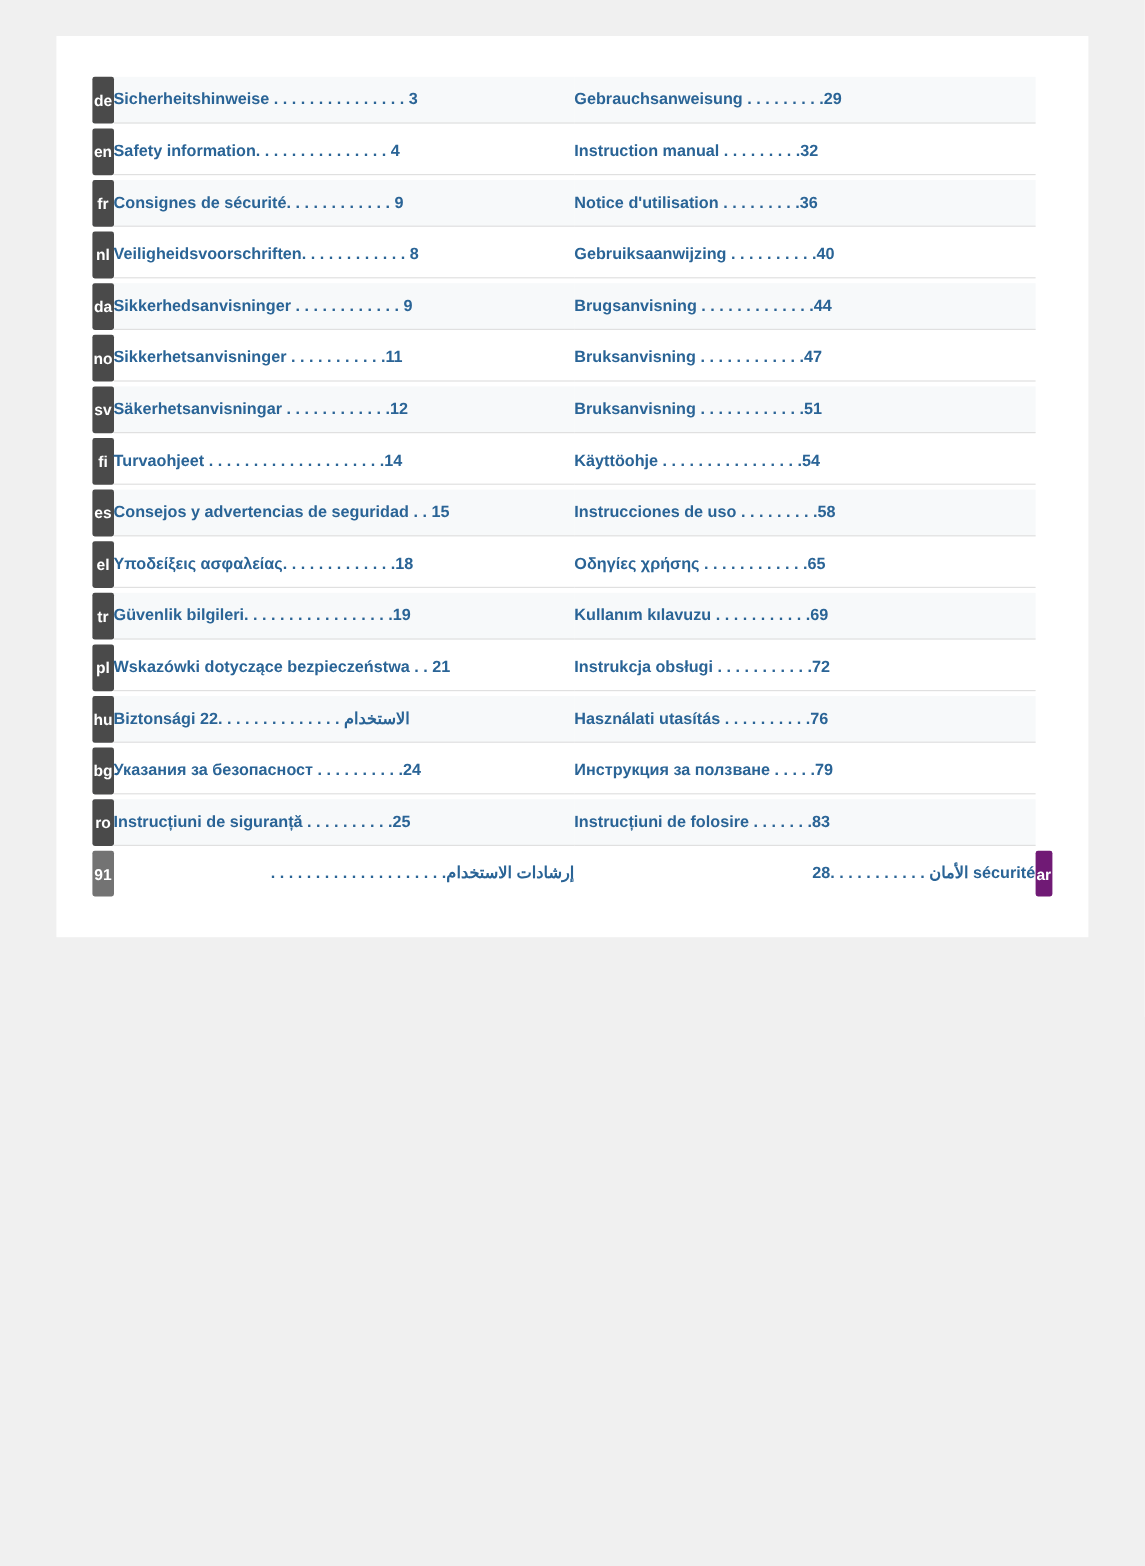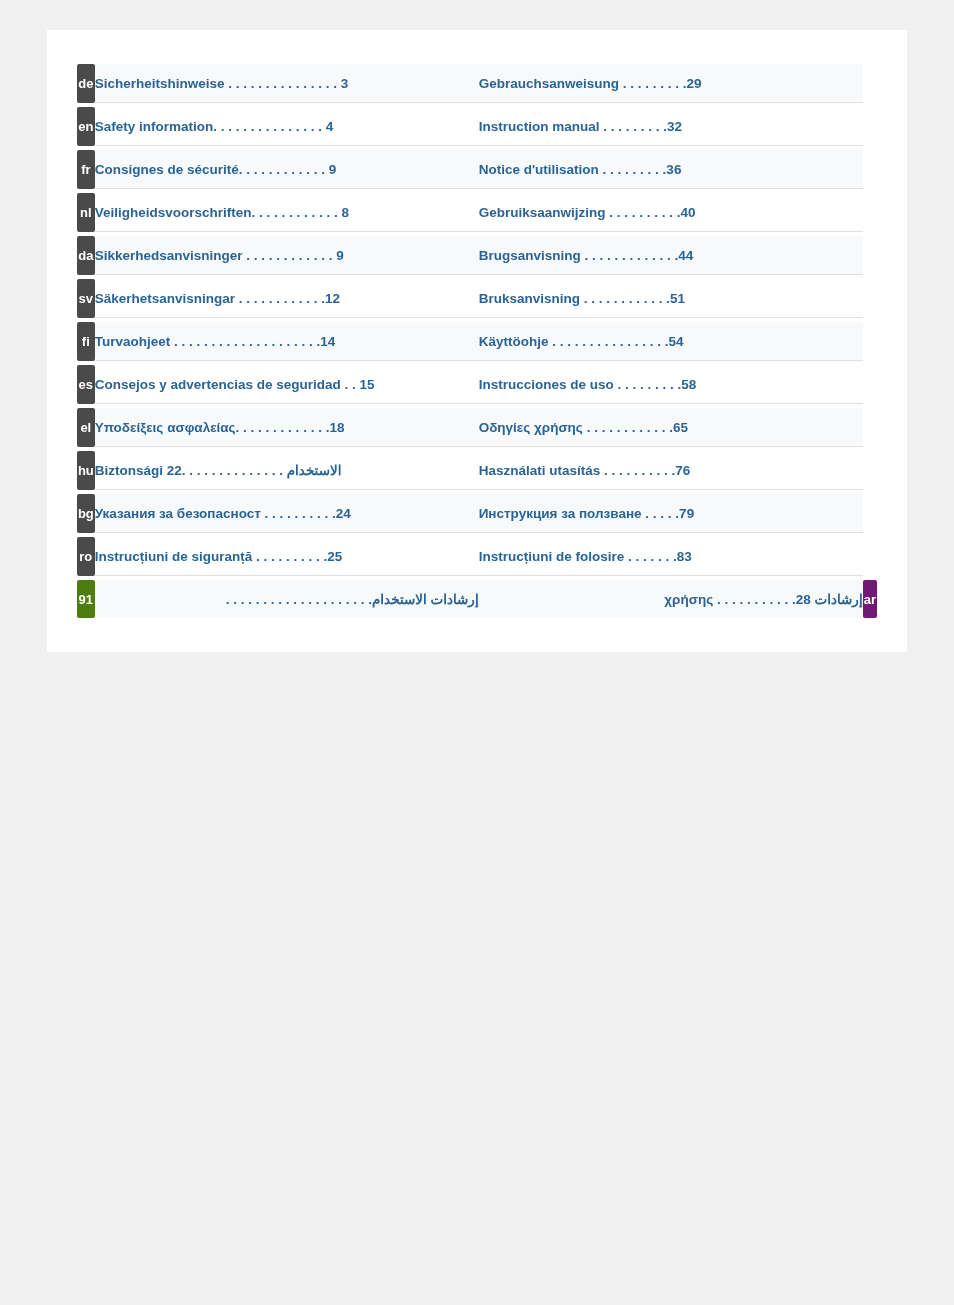--- a/index.html
+++ b/index.html
@@ -117,20 +117,29 @@
         <tr class="toc-row">
       <td class="lang-cell">da</td>
       <td class="entry-left">
         <span class="entry-text">Sikkerhedsanvisninger . . . . . . . . . . . . 9</span>
       </td>
       <td class="entry-right">
         <span class="entry-text">Brugsanvisning  . . . . . . . . . . . . .44</span>
       </td>
     </tr>
         <tr class="toc-row">
+      <td class="lang-cell">no</td>
+      <td class="entry-left">
+        <span class="entry-text">Sikkerhetsanvisninger  . . . . . . . . . . .11</span>
+      </td>
+      <td class="entry-right">
+        <span class="entry-text">Bruksanvisning  . . . . . . . . . . . .47</span>
+      </td>
+    </tr>
+        <tr class="toc-row">
       <td class="lang-cell">sv</td>
       <td class="entry-left">
         <span class="entry-text">Säkerhetsanvisningar . . . . . . . . . . . .12</span>
       </td>
       <td class="entry-right">
         <span class="entry-text">Bruksanvisning  . . . . . . . . . . . .51</span>
       </td>
     </tr>
         <tr class="toc-row">
       <td class="lang-cell">fi</td>
@@ -153,20 +162,38 @@
         <tr class="toc-row">
       <td class="lang-cell">el</td>
       <td class="entry-left">
         <span class="entry-text">Υποδείξεις ασφαλείας. . . . . . . . . . . . .18</span>
       </td>
       <td class="entry-right">
         <span class="entry-text">Οδηγίες χρήσης  . . . . . . . . . . . .65</span>
       </td>
     </tr>
         <tr class="toc-row">
+      <td class="lang-cell">tr</td>
+      <td class="entry-left">
+        <span class="entry-text">Güvenlik bilgileri. . . . . . . . . . . . . . . . .19</span>
+      </td>
+      <td class="entry-right">
+        <span class="entry-text">Kullanım kılavuzu  . . . . . . . . . . .69</span>
+      </td>
+    </tr>
+        <tr class="toc-row">
+      <td class="lang-cell">pl</td>
+      <td class="entry-left">
+        <span class="entry-text">Wskazówki dotyczące bezpieczeństwa . . 21</span>
+      </td>
+      <td class="entry-right">
+        <span class="entry-text">Instrukcja obsługi  . . . . . . . . . . .72</span>
+      </td>
+    </tr>
+        <tr class="toc-row">
       <td class="lang-cell">hu</td>
       <td class="entry-left">
         <span class="entry-text">Biztonsági الاستخدام . . . . . . . . . . . . . .22</span>
       </td>
       <td class="entry-right">
         <span class="entry-text">Használati utasítás  . . . . . . . . . .76</span>
       </td>
     </tr>
         <tr class="toc-row">
       <td class="lang-cell">bg</td>
@@ -180,24 +207,24 @@
         <tr class="toc-row">
       <td class="lang-cell">ro</td>
       <td class="entry-left">
         <span class="entry-text">Instrucțiuni de siguranță . . . . . . . . . .25</span>
       </td>
       <td class="entry-right">
         <span class="entry-text">Instrucțiuni de folosire  . . . . . . .83</span>
       </td>
     </tr>
         <tr class="toc-row">
-      <td class="lang-cell" style="background:#4d7c0f;border-radius:2px;">91</td>
+      <td class="lang-cell" style="background:#737373;border-radius:2px;">91</td>
       <td class="entry-left rtl-cell">
         <span class="entry-text">إرشادات الاستخدام. . . . . . . . . . . . . . . . . . . .</span>
       </td>
       <td class="entry-right rtl-cell">
-        <span class="entry-text">إرشادات χρήσης . . . . . . . . . . .28</span>
+        <span class="entry-text">sécurité الأمان . . . . . . . . . . .28</span>
       </td>
       <td class="lang-cell" style="background:#701a75;border-radius:2px;">ar</td>
     </tr>
       </tbody>
   </table>
 </div>
 
 </body></html>

